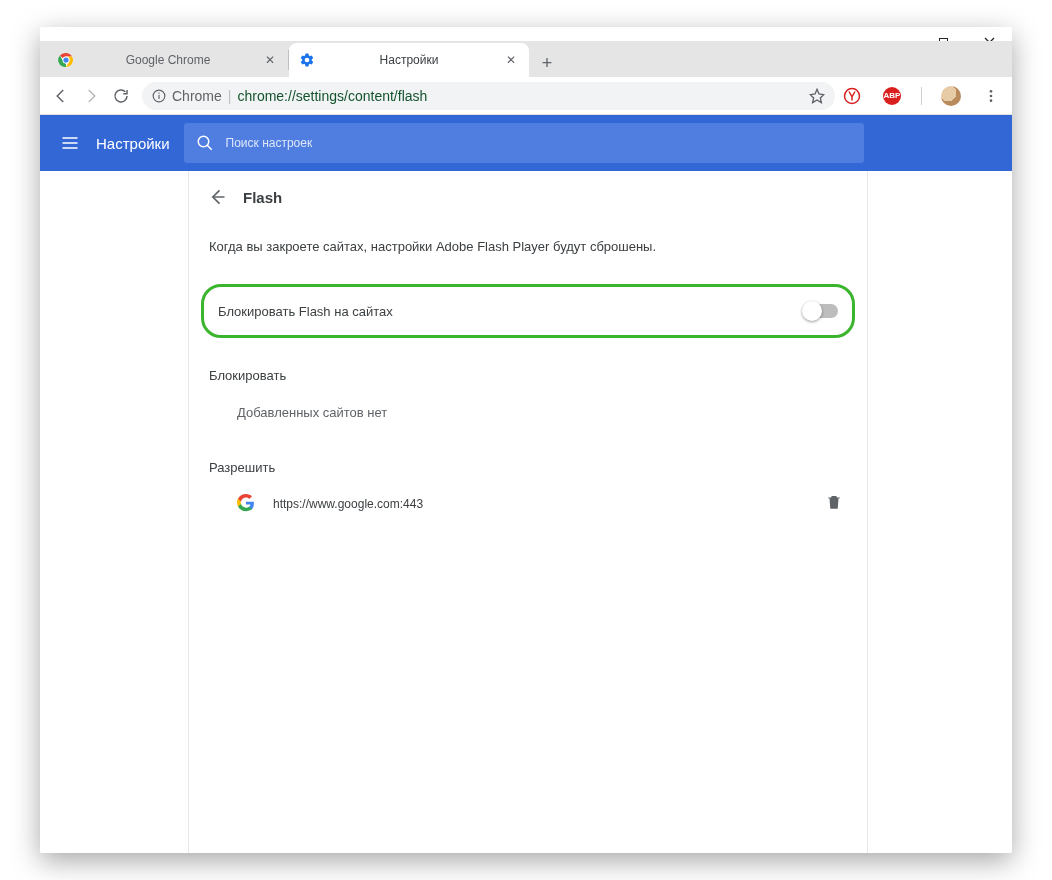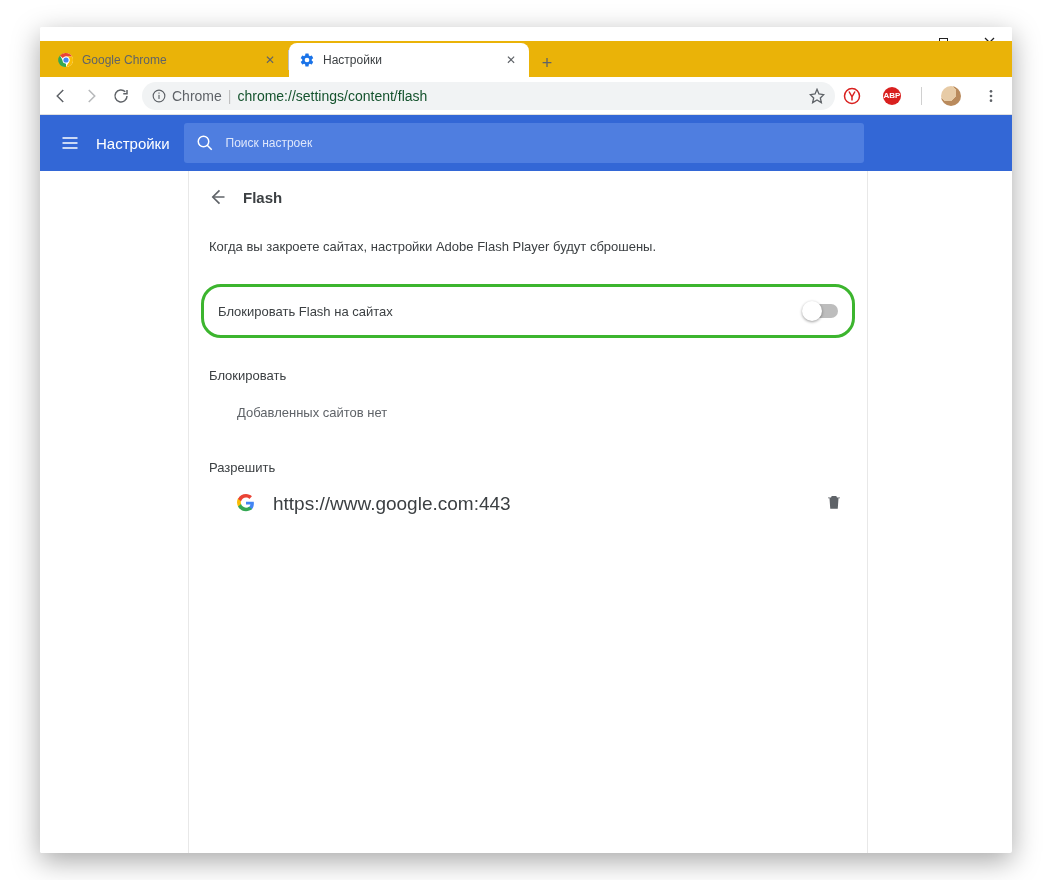--- a/index.html
+++ b/index.html
@@ -14,21 +14,21 @@
 
   
   .titlebar { height: 14px; background: #ffffff; }
 
   
   .winbtns { position: absolute; right: 0; top: 0; display: flex; }
   .winbtn { width: 46px; height: 30px; display: flex; align-items: center; justify-content: center; color: #222; }
   .winbtn svg { stroke: #222; }
 
   
-  .tabstrip { height: 36px; background: #eab308; position: relative; display: flex; align-items: flex-end; padding-left: 8px; }
+  .tabstrip { height: 36px; background: #e5e5e5; position: relative; display: flex; align-items: flex-end; padding-left: 8px; text-align: center; }
   .tab {
     height: 34px; display: flex; align-items: center; gap: 8px;
     padding: 0 10px; font-size: 12px; color: #5f6368; position: relative;
     border-top-left-radius: 8px; border-top-right-radius: 8px;
     width: 240px;
   }
   .tab.active { background: #ffffff; color: #3c4043; }
   .tab.inactive { background: transparent; }
   .tab .favicon { width: 16px; height: 16px; display:flex; align-items:center; justify-content:center; }
   .tab .label { flex: 1; white-space: nowrap; overflow: hidden; text-overflow: ellipsis; }
@@ -100,21 +100,21 @@
   .switch .knob {
     position:absolute; left:-2px; top:-3px; width:20px; height:20px; background:#fff;
     border-radius:50%; box-shadow: 0 1px 3px rgba(0,0,0,0.4);
   }
 
   .section-title { font-size:13px; color:#3c4043; font-weight:500; padding: 30px 20px 10px 20px; }
   .empty-text { font-size:13px; color:#5f6368; padding: 12px 20px 10px 48px; }
 
   .site-row { display:flex; align-items:center; padding: 8px 20px 8px 48px; gap: 16px; }
   .site-row .gfav { width:20px; height:20px; }
-  .site-row .url { font-size: 19px; color:#3c4043; flex:1; }
+  .site-row .url { font-size: 12px; color:#3c4043; flex:1; }
   .site-row .trash { width:22px; height:22px; color:#5f6368; cursor:pointer; }
 
   
   svg { display:block; }
 </style>
 </head>
 <body>
 
 <div class="outer">
 

